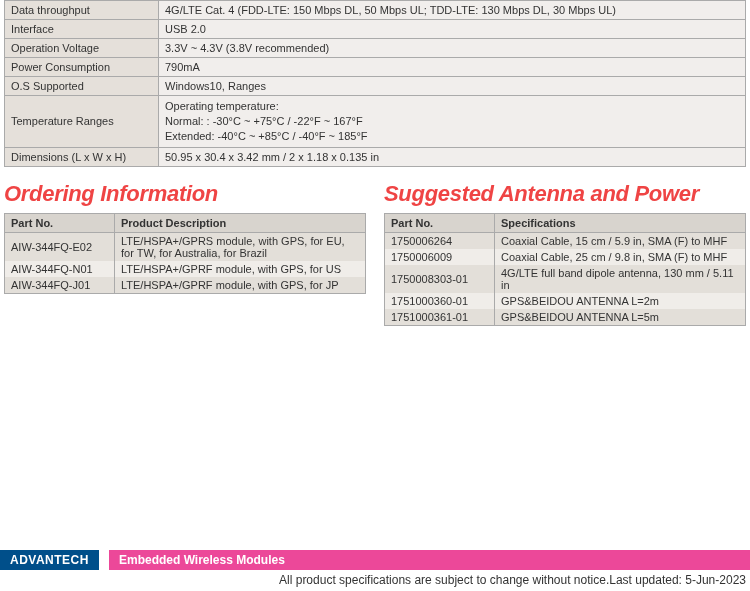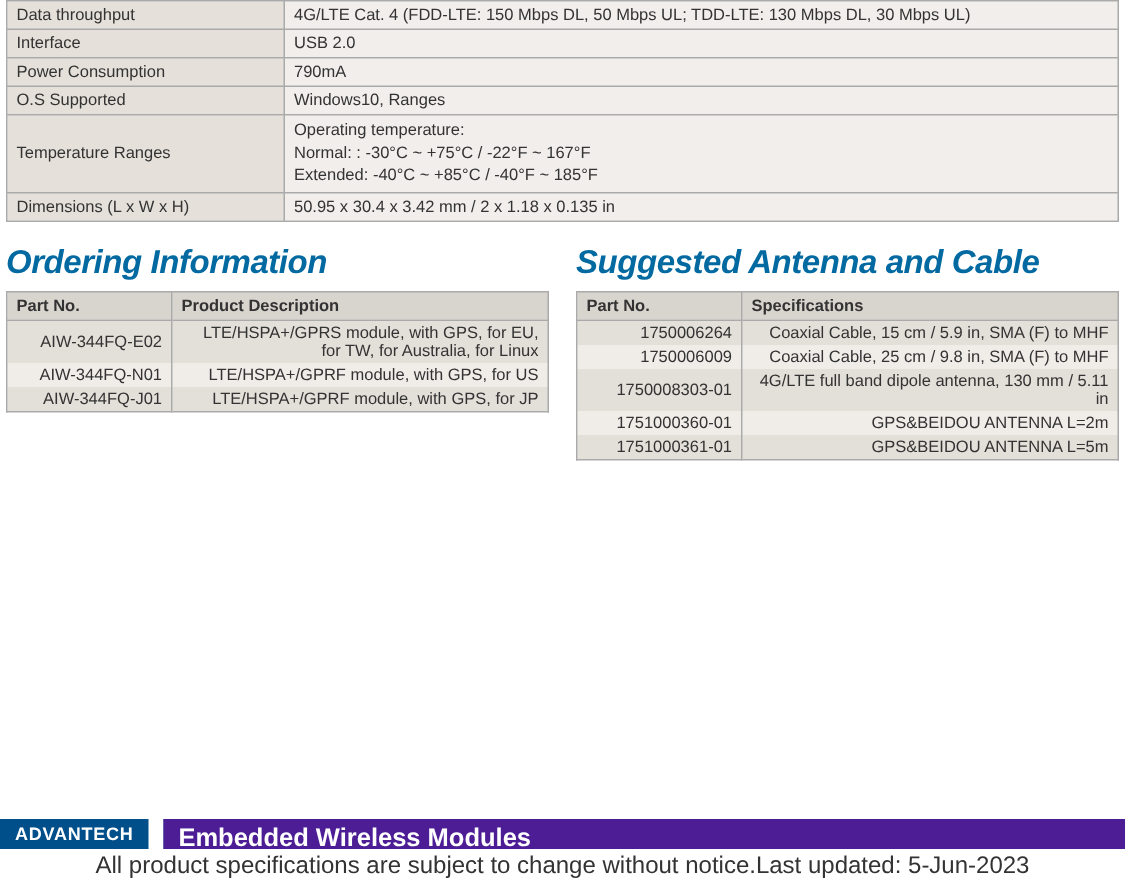--- a/index.html
+++ b/index.html
@@ -18,40 +18,40 @@
     border-collapse: collapse;
     font-size: 11px;
   }
   table.spec td {
     border: 1px solid #aaa;
     padding: 3px 6px;
     vertical-align: middle;
     background: #f1eeec;
   }
   table.spec td.label {
-    width: 185px;
+    width: 154px;
     background: #e5e0da;
   }
   table.spec td.value ul {
     list-style: none;
     padding-left: 4px;
   }
   table.spec td.value ul li::before {
     content: "▪";
     margin-right: 6px;
     font-size: 9px;
     position: relative;
     top: -1px;
   }
   .multiline { line-height: 1.35; }
   h2.section {
     font-family: "Arial Narrow", Arial, sans-serif;
     font-weight: bold;
     font-style: italic;
-    color: #0369a1;
+    color: #ef4444;
     font-size: 22px;
     margin: 14px 0 6px 0;
     letter-spacing: -0.3px;
   }
   .cols {
     display: flex;
     gap: 18px;
   }
   .col-left { flex: 1 1 50%; }
   .col-right { flex: 1 1 50%; }
@@ -65,21 +65,20 @@
     background: #d8d4ce;
     border: 1px solid #aaa;
     padding: 3px 6px;
     font-weight: bold;
   }
   table.listing td {
     border-left: 1px solid #aaa;
     border-right: 1px solid #aaa;
     padding: 2px 6px;
     vertical-align: middle;
-    text-align: right;
   }
   table.listing tr.odd td { background: #f0ede9; }
   table.listing tr.even td { background: #e3dfd9; }
   table.listing tr:last-child td { border-bottom: 1px solid #aaa; }
   table.listing td.pn { width: 110px; }
   .footer {
     position: absolute;
     left: 0; right: 0; bottom: 0;
   }
   .footer-bar {
@@ -97,48 +96,52 @@
     letter-spacing: 0.5px;
     padding: 3px 10px;
     font-family: Arial, sans-serif;
   }
   .footer-gap {
     width: 10px;
     background: #fff;
   }
   .footer-cat {
     flex: 1;
-    background: #4c1d95;
+    background: #ec4899;
     color: #fff;
     font-weight: bold;
-    font-size: 17px;
+    font-size: 12px;
     padding: 3px 10px;
   }
   .footer-notes {
     display: flex;
-    justify-content: center;
-    font-size: 16px;
+    justify-content: flex-end;
+    font-size: 12px;
     padding: 3px 4px 4px 4px;
     color: #333;
   }
 </style>
 </head>
 <body>
 
 <div class="content">
 
   <table class="spec">
     <tbody>
         <tr>
           <td class="label">Data throughput</td>
           <td class="value">4G/LTE Cat. 4 (FDD-LTE: 150 Mbps DL, 50 Mbps UL; TDD-LTE: 130 Mbps DL, 30 Mbps UL)</td>
         </tr>
         <tr>
           <td class="label">Interface</td>
           <td class="value">USB 2.0</td>
+        </tr>
+        <tr>
+          <td class="label">Operation Voltage</td>
+          <td class="value">3.3V ~ 4.3V (3.8V recommended)</td>
         </tr>
         <tr>
           <td class="label">Power Consumption</td>
           <td class="value">790mA</td>
         </tr>
         <tr>
           <td class="label">O.S Supported</td>
           <td class="value">Windows10, Ranges</td>
         </tr>
         <tr>
@@ -158,35 +161,35 @@
       <table class="listing">
         <thead>
           <tr>
             <th class="pn">Part No.</th>
             <th>Product Description</th>
           </tr>
         </thead>
         <tbody>
             <tr class="even">
               <td class="pn">AIW-344FQ-E02</td>
-              <td>LTE/HSPA+/GPRS module, with GPS, for EU, for TW, for Australia, for Linux</td>
+              <td>LTE/HSPA+/GPRS module, with GPS, for EU, for TW, for Australia, for Brazil</td>
             </tr>
             <tr class="odd">
               <td class="pn">AIW-344FQ-N01</td>
               <td>LTE/HSPA+/GPRF module, with GPS, for US</td>
             </tr>
             <tr class="even">
               <td class="pn">AIW-344FQ-J01</td>
               <td>LTE/HSPA+/GPRF module, with GPS, for JP</td>
             </tr>
           </tbody>
       </table>
     </div>
     <div class="col-right">
-      <h2 class="section">Suggested Antenna and Cable</h2>
+      <h2 class="section">Suggested Antenna and Power</h2>
       <table class="listing">
         <thead>
           <tr>
             <th class="pn">Part No.</th>
             <th>Specifications</th>
           </tr>
         </thead>
         <tbody>
             <tr class="even">
               <td class="pn">1750006264</td>

